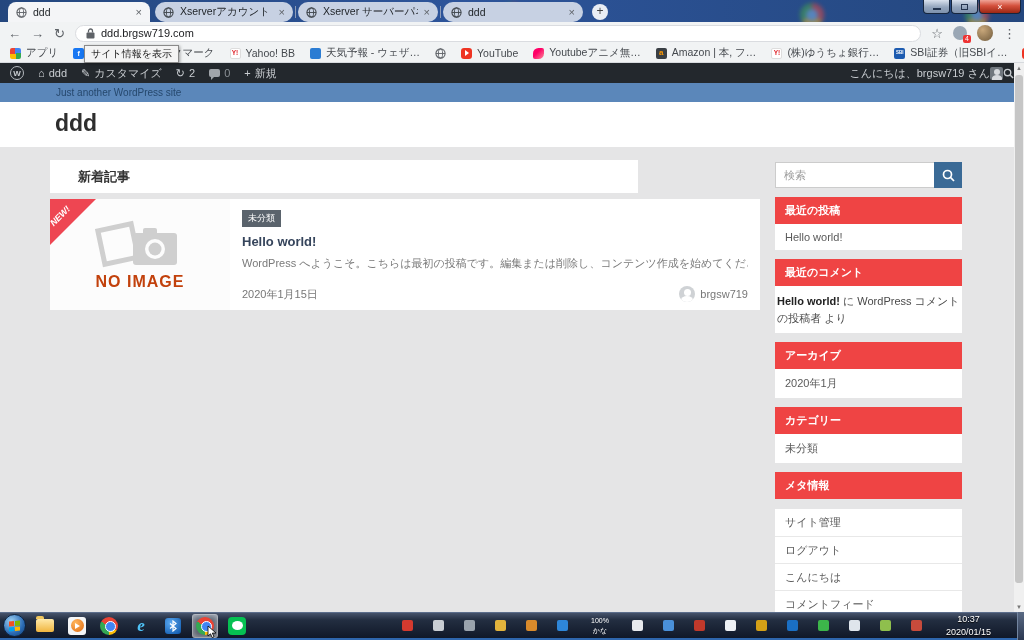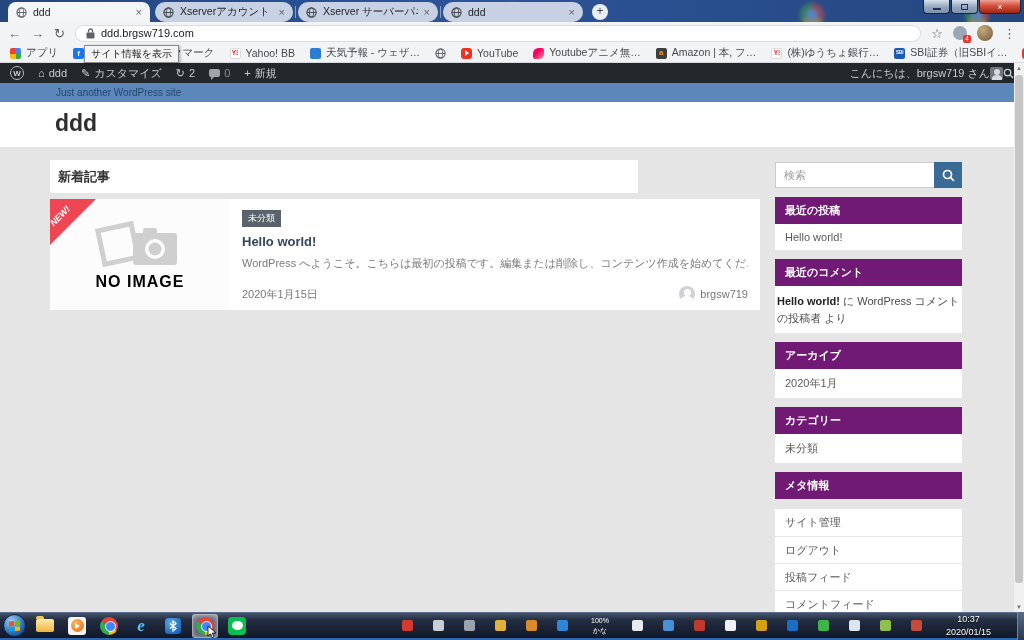--- a/index.html
+++ b/index.html
@@ -77,25 +77,25 @@
   .ab-avatar::after { content:""; position:absolute; left:1.5px; top:8px; width:10px; height:6px; border-radius:50% 50% 0 0; background:#d7dade; }
 
   
   .band { position:absolute; left:0; top:83px; width:1024px; height:19px; background:#5b87ba;
     display:flex; align-items:center; padding-left:56px; font-size:10px; color:#26486d; }
   .siteheader { position:absolute; left:0; top:102px; width:1024px; height:45px; background:#fff; }
   .sitetitle { position:absolute; left:55px; top:8px; font-size:23px; font-weight:bold; color:#2e2e2e; }
 
   
   .section-box { position:absolute; left:50px; top:160px; width:588px; height:33px; background:#fff;
-    display:flex; align-items:center; padding-left:8px; font-size:13px; font-weight:bold; color:#333; }
+    display:flex; align-items:center; padding-left:28px; font-size:13px; font-weight:bold; color:#333; }
   .card { position:absolute; left:50px; top:199px; width:710px; height:111px; background:#fff; }
   .thumb { position:absolute; left:0; top:0; width:180px; height:111px; background:#fcfcfc;
     display:flex; flex-direction:column; align-items:center; justify-content:center; }
-  .noimage { font-size:16px; font-weight:bold; color:#000000; letter-spacing:1px; margin-top:2px; }
+  .noimage { font-size:16px; font-weight:bold; color:#c2410c; letter-spacing:1px; margin-top:2px; }
   .ribbon { position:absolute; left:0; top:0; width:46px; height:46px; overflow:hidden; }
   .ribbon::before { content:""; position:absolute; left:0; top:0; border-top:46px solid #ee4652; border-right:46px solid transparent; }
   .ribbon span { position:absolute; left:-2px; top:12px; transform:rotate(-45deg); color:#fff; font-size:9px;
     font-weight:bold; font-style:italic; }
   .card-body { position:absolute; left:192px; top:8px; right:12px; bottom:8px; }
   .cat-badge { display:inline-block; background:#5a636c; color:#fff; font-size:9px; padding:2px 6px; }
   .post-title { margin-top:7px; font-size:13px; font-weight:bold; color:#36455c; }
   .excerpt { margin-top:7px; font-size:11px; color:#7a7a7a; white-space:nowrap; overflow:hidden; }
   .card-foot { position:absolute; left:0; right:0; bottom:0; display:flex; align-items:center; font-size:11px; color:#777; }
   .author { margin-left:auto; display:flex; align-items:center; gap:5px; }
@@ -104,21 +104,21 @@
   .pavatar::after { content:""; position:absolute; left:2px; top:10px; width:12px; height:8px; border-radius:50% 50% 0 0; background:#fff; }
 
   
   .sidebar { position:absolute; left:775px; top:162px; width:187px; }
   .searchrow { display:flex; height:26px; margin-bottom:9px; }
   .searchrow input { flex:1; border:1px solid #ccc; border-right:none; padding:0 8px; font-size:11px; color:#333;
     font-family:inherit; outline:none; }
   .searchrow input::placeholder { color:#9a9a9a; }
   .searchbtn { width:32px; background:#3a6a96; border:none; display:flex; align-items:center; justify-content:center; }
   .widget { margin-bottom:9px; }
-  .whead { background:#701a75; color:#fff; font-size:11px; font-weight:bold; height:27px; line-height:27px; padding-left:10px; }
+  .whead { background:#ef4444; color:#fff; font-size:11px; font-weight:bold; height:27px; line-height:27px; padding-left:10px; }
   .wbody { background:#fff; font-size:11px; color:#5a5a5a; }
   .wrow { padding:7px 10px; }
   .wtext { padding:7px 2px; line-height:1.5; color:#4a4a4a; }
   .wtext b { color:#222; }
   .mrow { height:27px; line-height:27px; padding-left:10px; border-top:1px solid #e8e8e8; }
   .mrow:first-child { border-top:none;margin-top:10px; }
 
   
   .scrollbar { position:absolute; right:0; top:63px; width:10px; height:549px; background:#f0f0f0; }
   .sb-arrow { height:10px; font-size:6px; color:#777; text-align:center; line-height:10px; }
@@ -403,21 +403,21 @@
       <div class="wbody">
           <div class="wrow">未分類</div>
         </div>
     </div>
 
     <div class="widget">
       <div class="whead">メタ情報</div>
       <div class="wbody">
         <div class="mrow">サイト管理</div>
         <div class="mrow">ログアウト</div>
-        <div class="mrow">投稿フィード</div>
+        <div class="mrow">こんにちは</div>
         <div class="mrow">コメントフィード</div>
         <div class="mrow">WordPress.org</div>
       </div>
     </div>
   </div>
 
   <div class="scrollbar">
     <div class="sb-arrow">▲</div>
     <div class="sb-thumb"></div>
     <div class="sb-arrow sb-down">▼</div>

